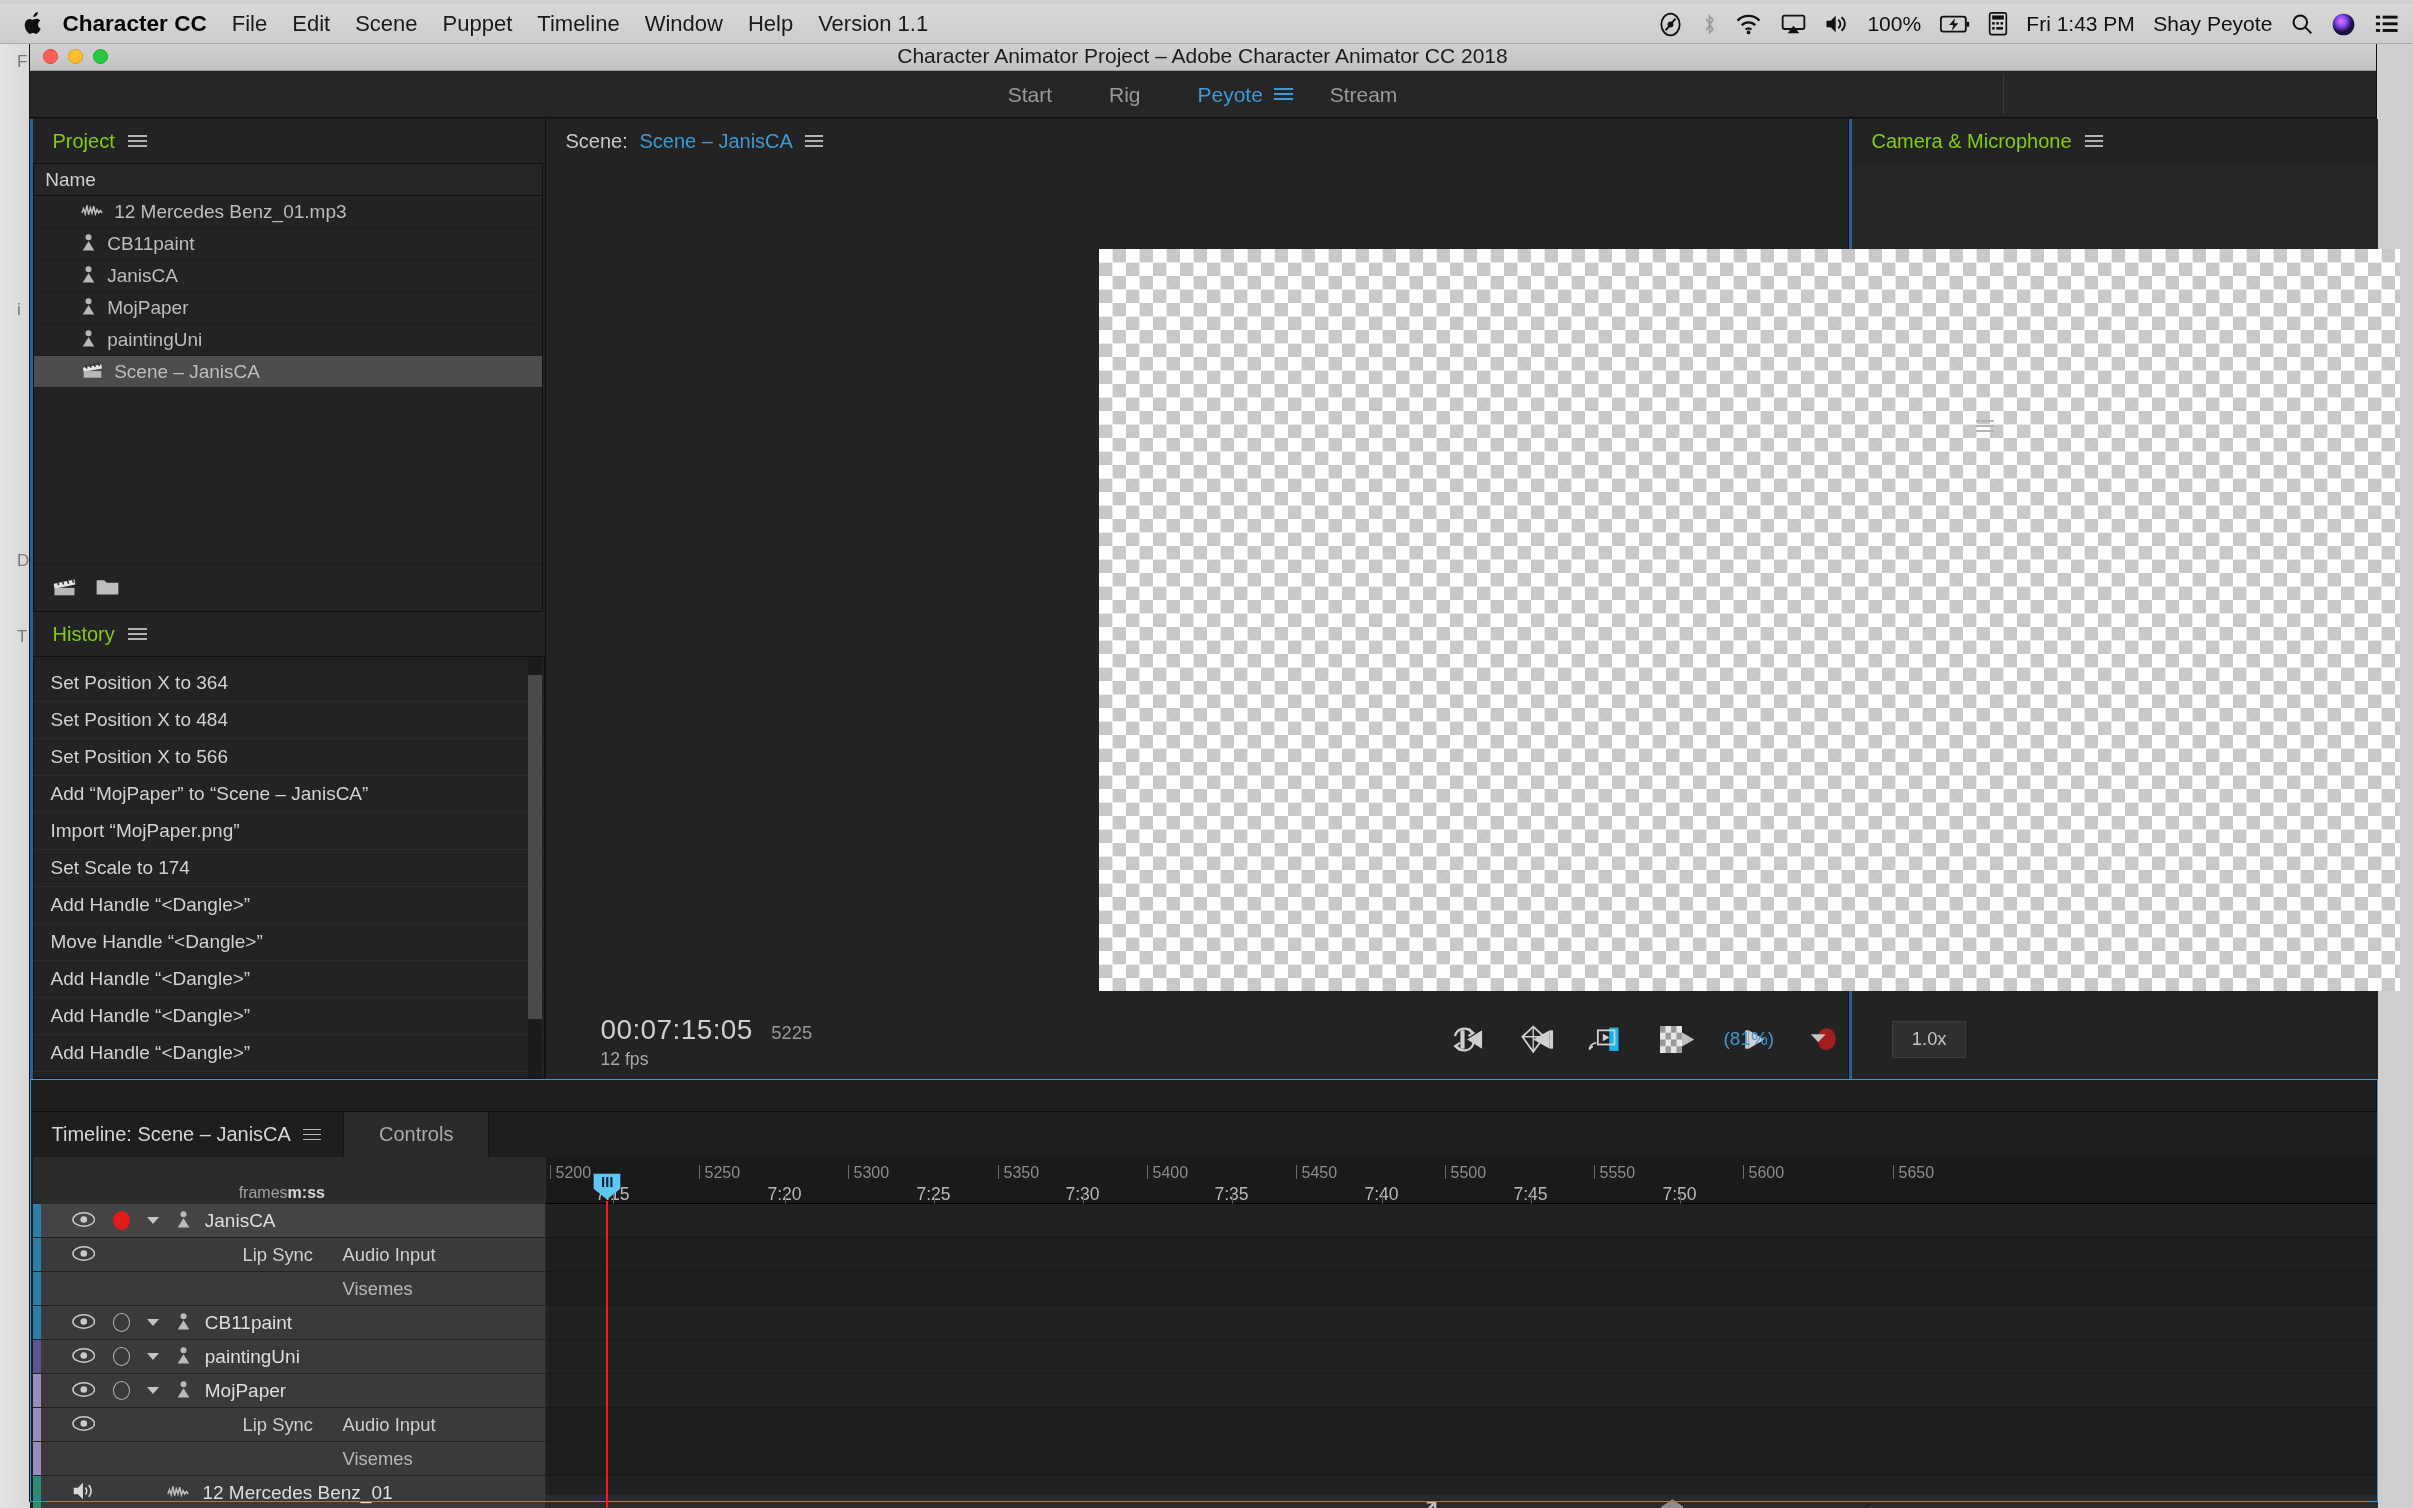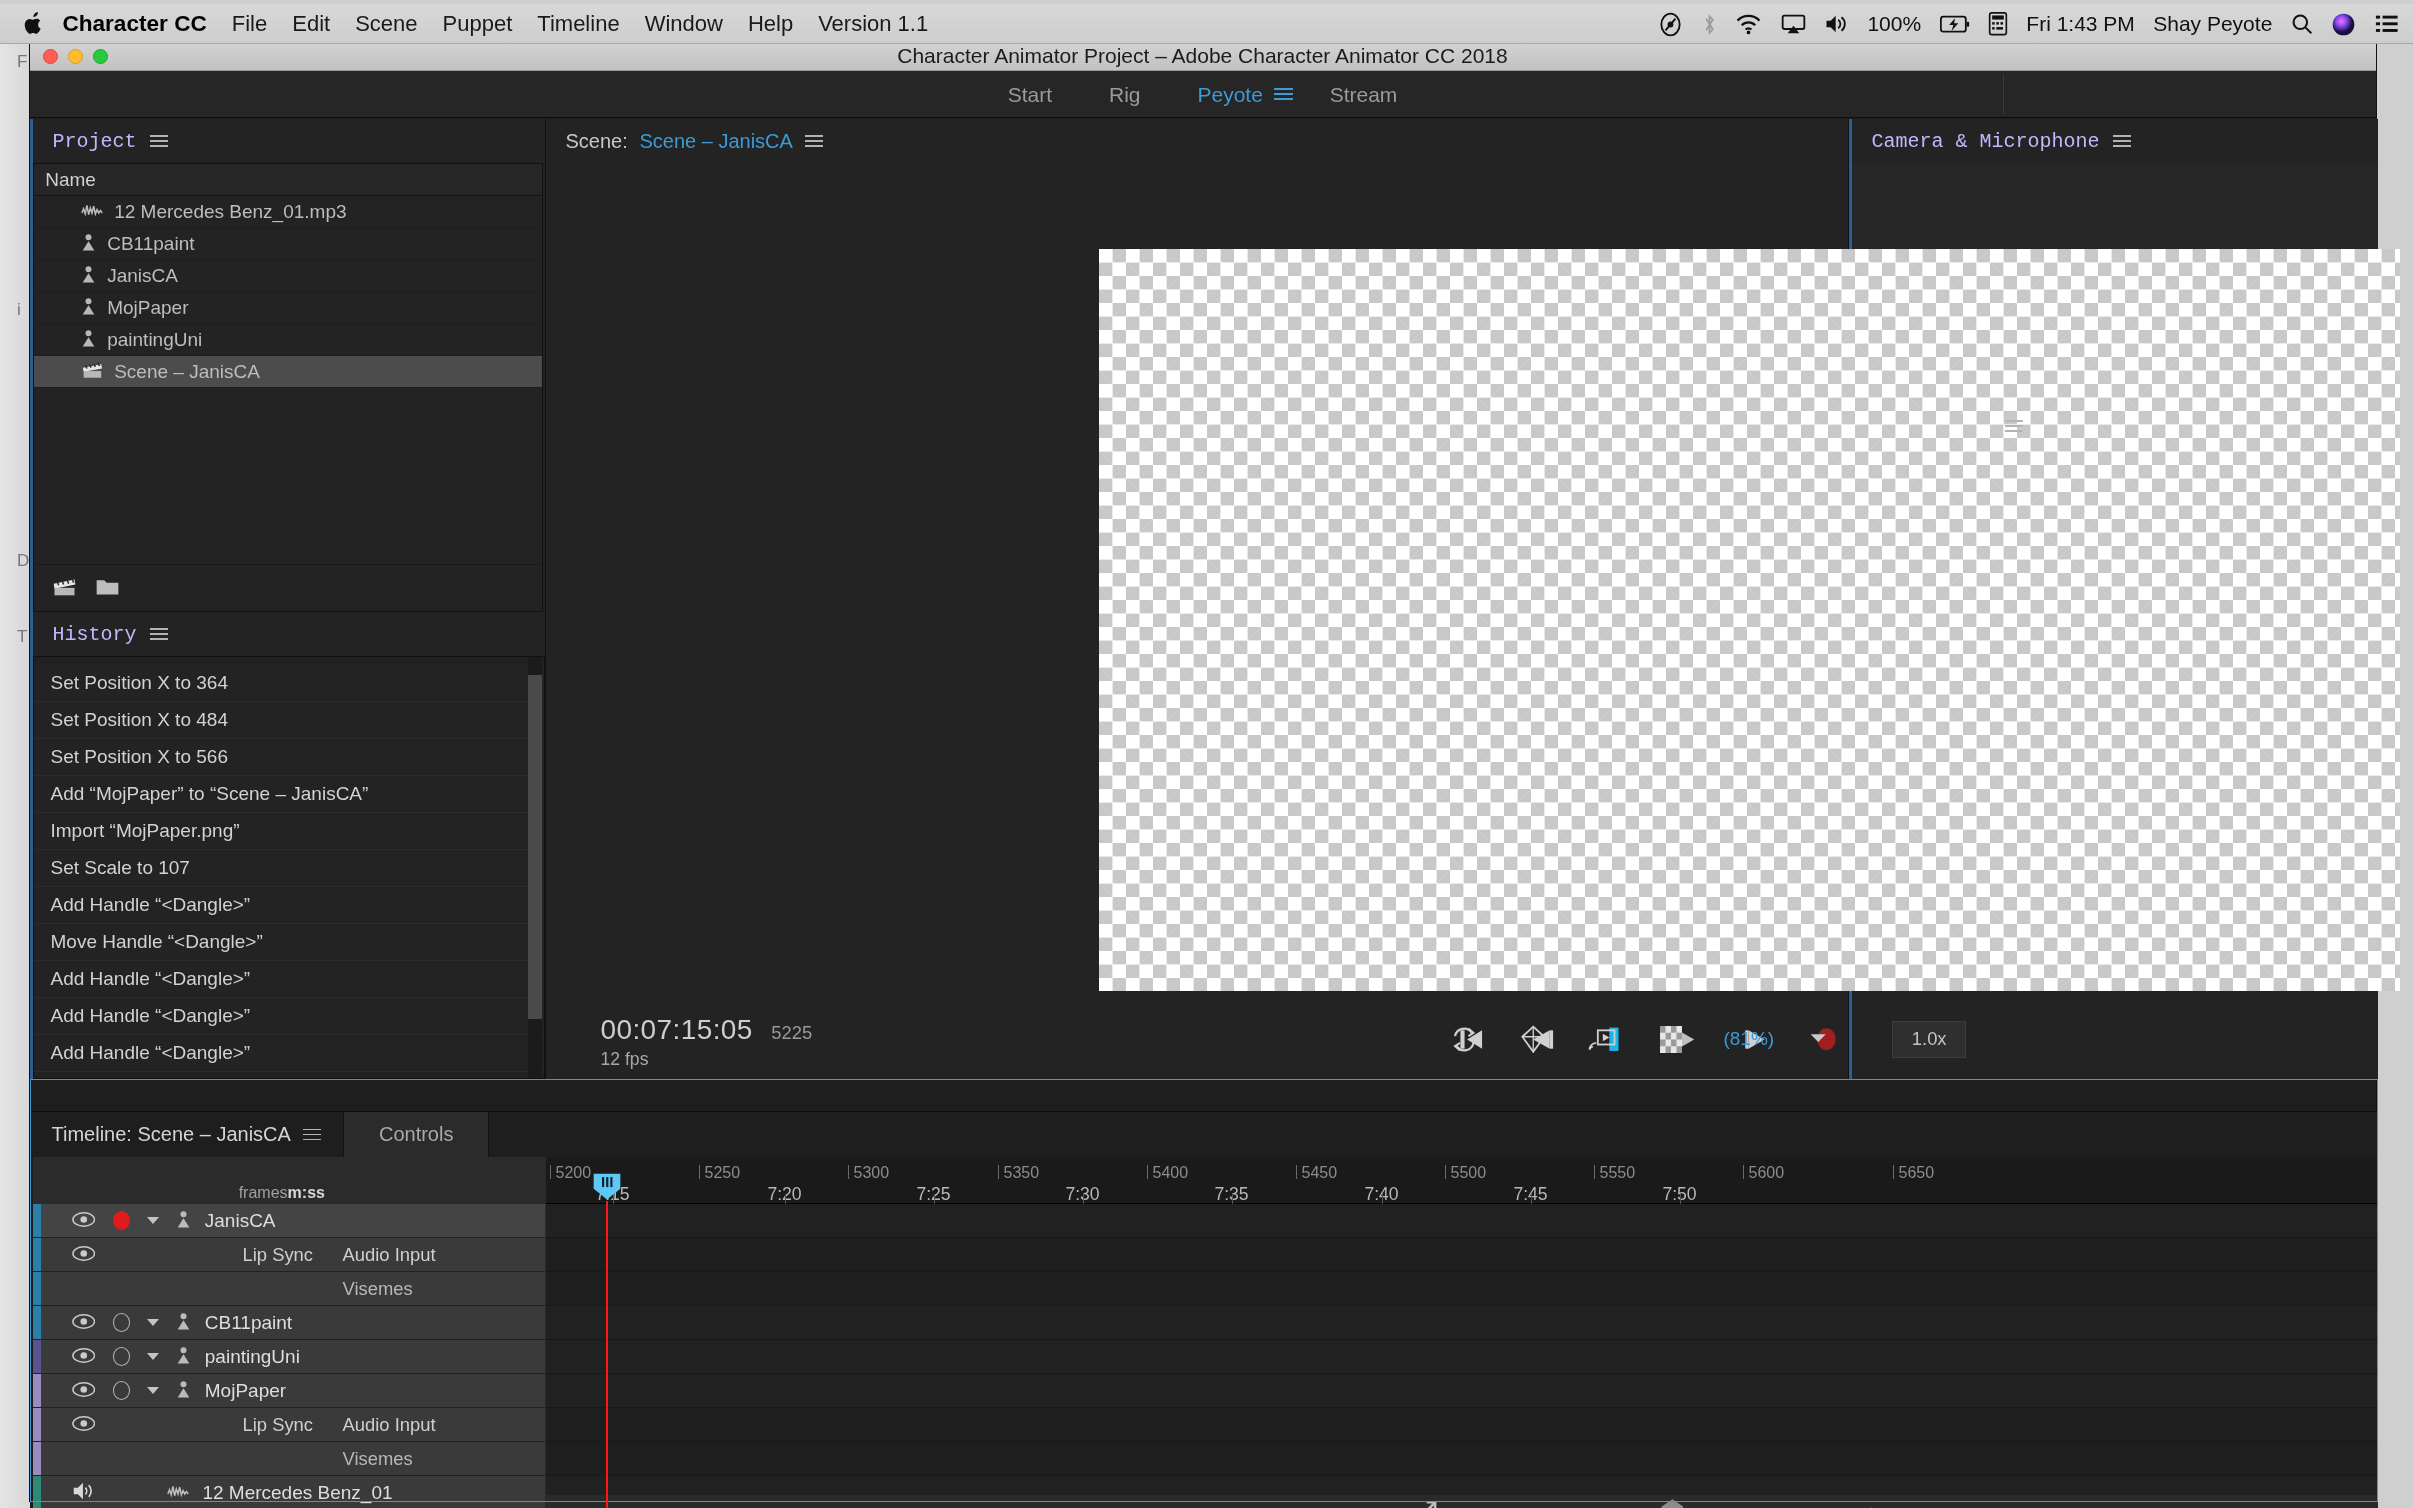--- a/index.html
+++ b/index.html
@@ -94,21 +94,21 @@
   }
 
   
   .leftcol { width: 515px; height: 100%; background: #1a1a1a; display: flex; flex-direction: column; }
 
   .panel { background: #232323; display: flex; flex-direction: column; }
   .panel-head {
     height: 44px; display: flex; align-items: center; padding-left: 20px; gap: 13.4px;
     background: #232323; flex: 0 0 auto;
   }
-  .panel-title { font-size: 20px; color: #c4b5fd; white-space: nowrap; font-family: Liberation Mono, monospace; }
+  .panel-title { font-size: 20px; color: #84cc16; white-space: nowrap; }
   .ham {
     width: 18.4px; height: 13.4px; display: inline-block; position: relative; flex: 0 0 auto;
   }
   .ham i { position: absolute; left: 0; width: 18.4px; height: 1.7px; background: #b4b4b4; display: block; }
   .ham i:nth-child(1) { top: 0.8px; }
   .ham i:nth-child(2) { top: 5.9px; }
   .ham i:nth-child(3) { top: 11px; }
   .ham.blue i { background: #3d9ad6; }
 
   .panel-proj {
@@ -546,21 +546,21 @@
           <div class="hist-row">
               <span>Set Position X to 566</span>
             </div>
           <div class="hist-row">
               <span>Add “MojPaper” to “Scene – JanisCA”</span>
             </div>
           <div class="hist-row">
               <span>Import “MojPaper.png”</span>
             </div>
           <div class="hist-row">
-              <span>Set Scale to 107</span>
+              <span>Set Scale to 174</span>
             </div>
           <div class="hist-row">
               <span>Add Handle “&lt;Dangle&gt;”</span>
             </div>
           <div class="hist-row">
               <span>Move Handle “&lt;Dangle&gt;”</span>
             </div>
           <div class="hist-row">
               <span>Add Handle “&lt;Dangle&gt;”</span>
             </div>

